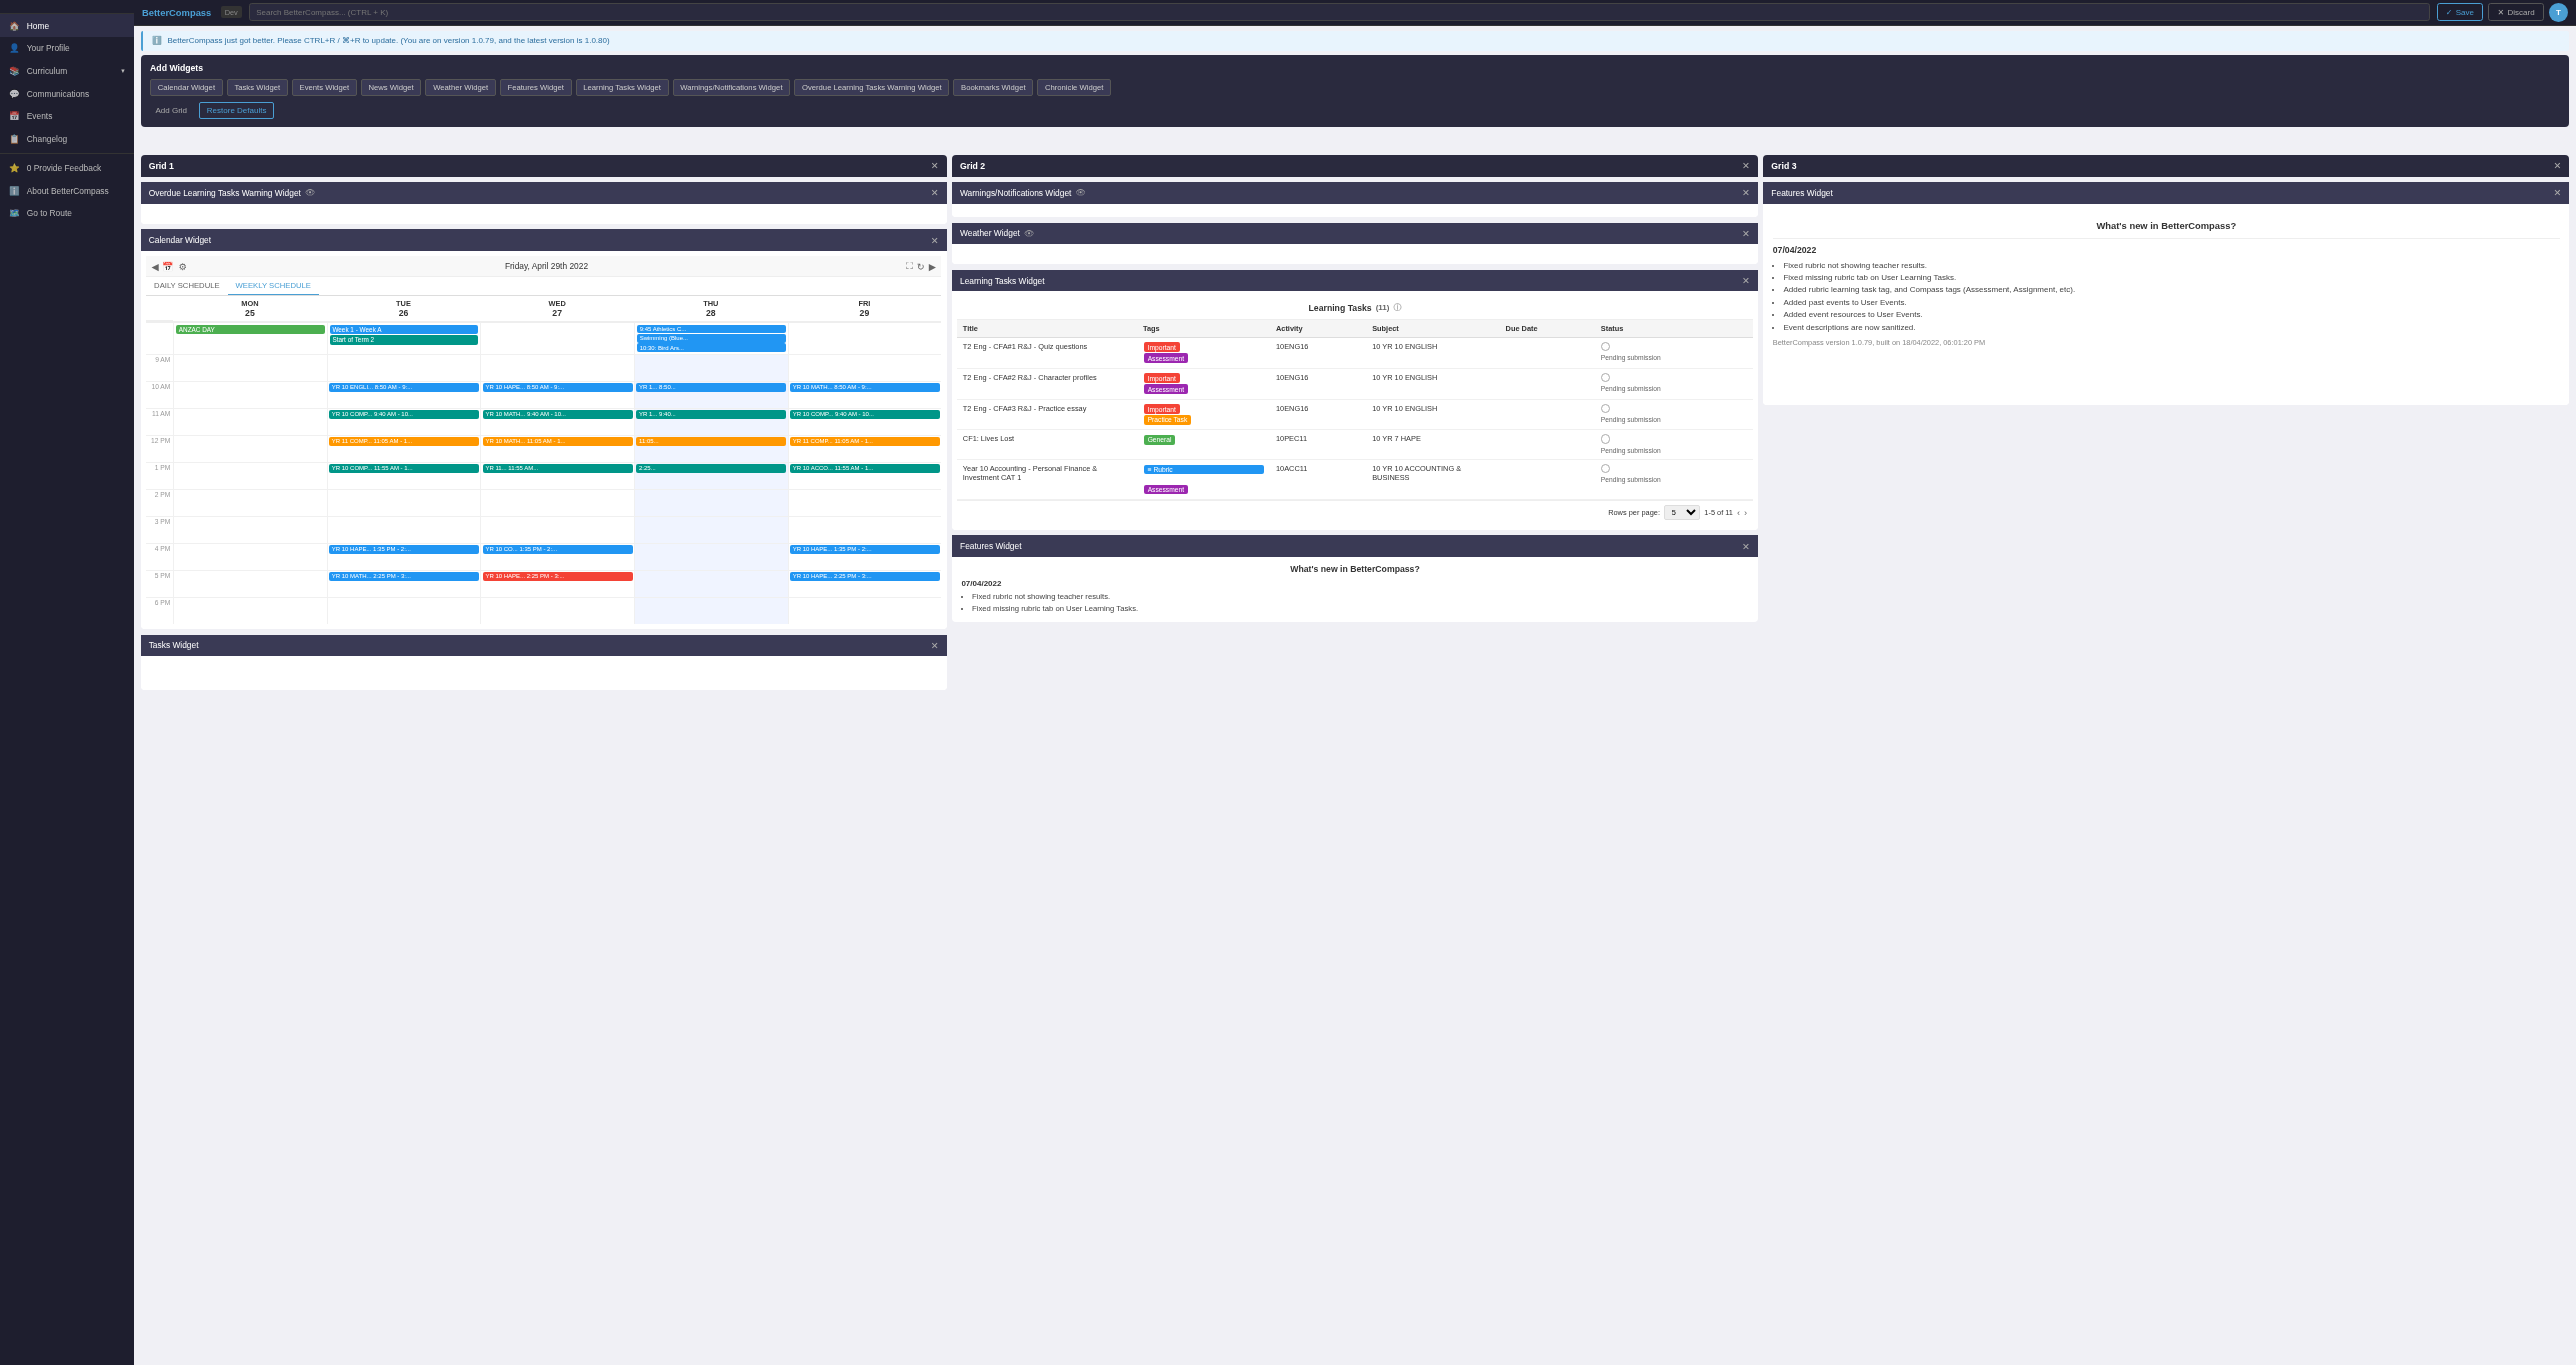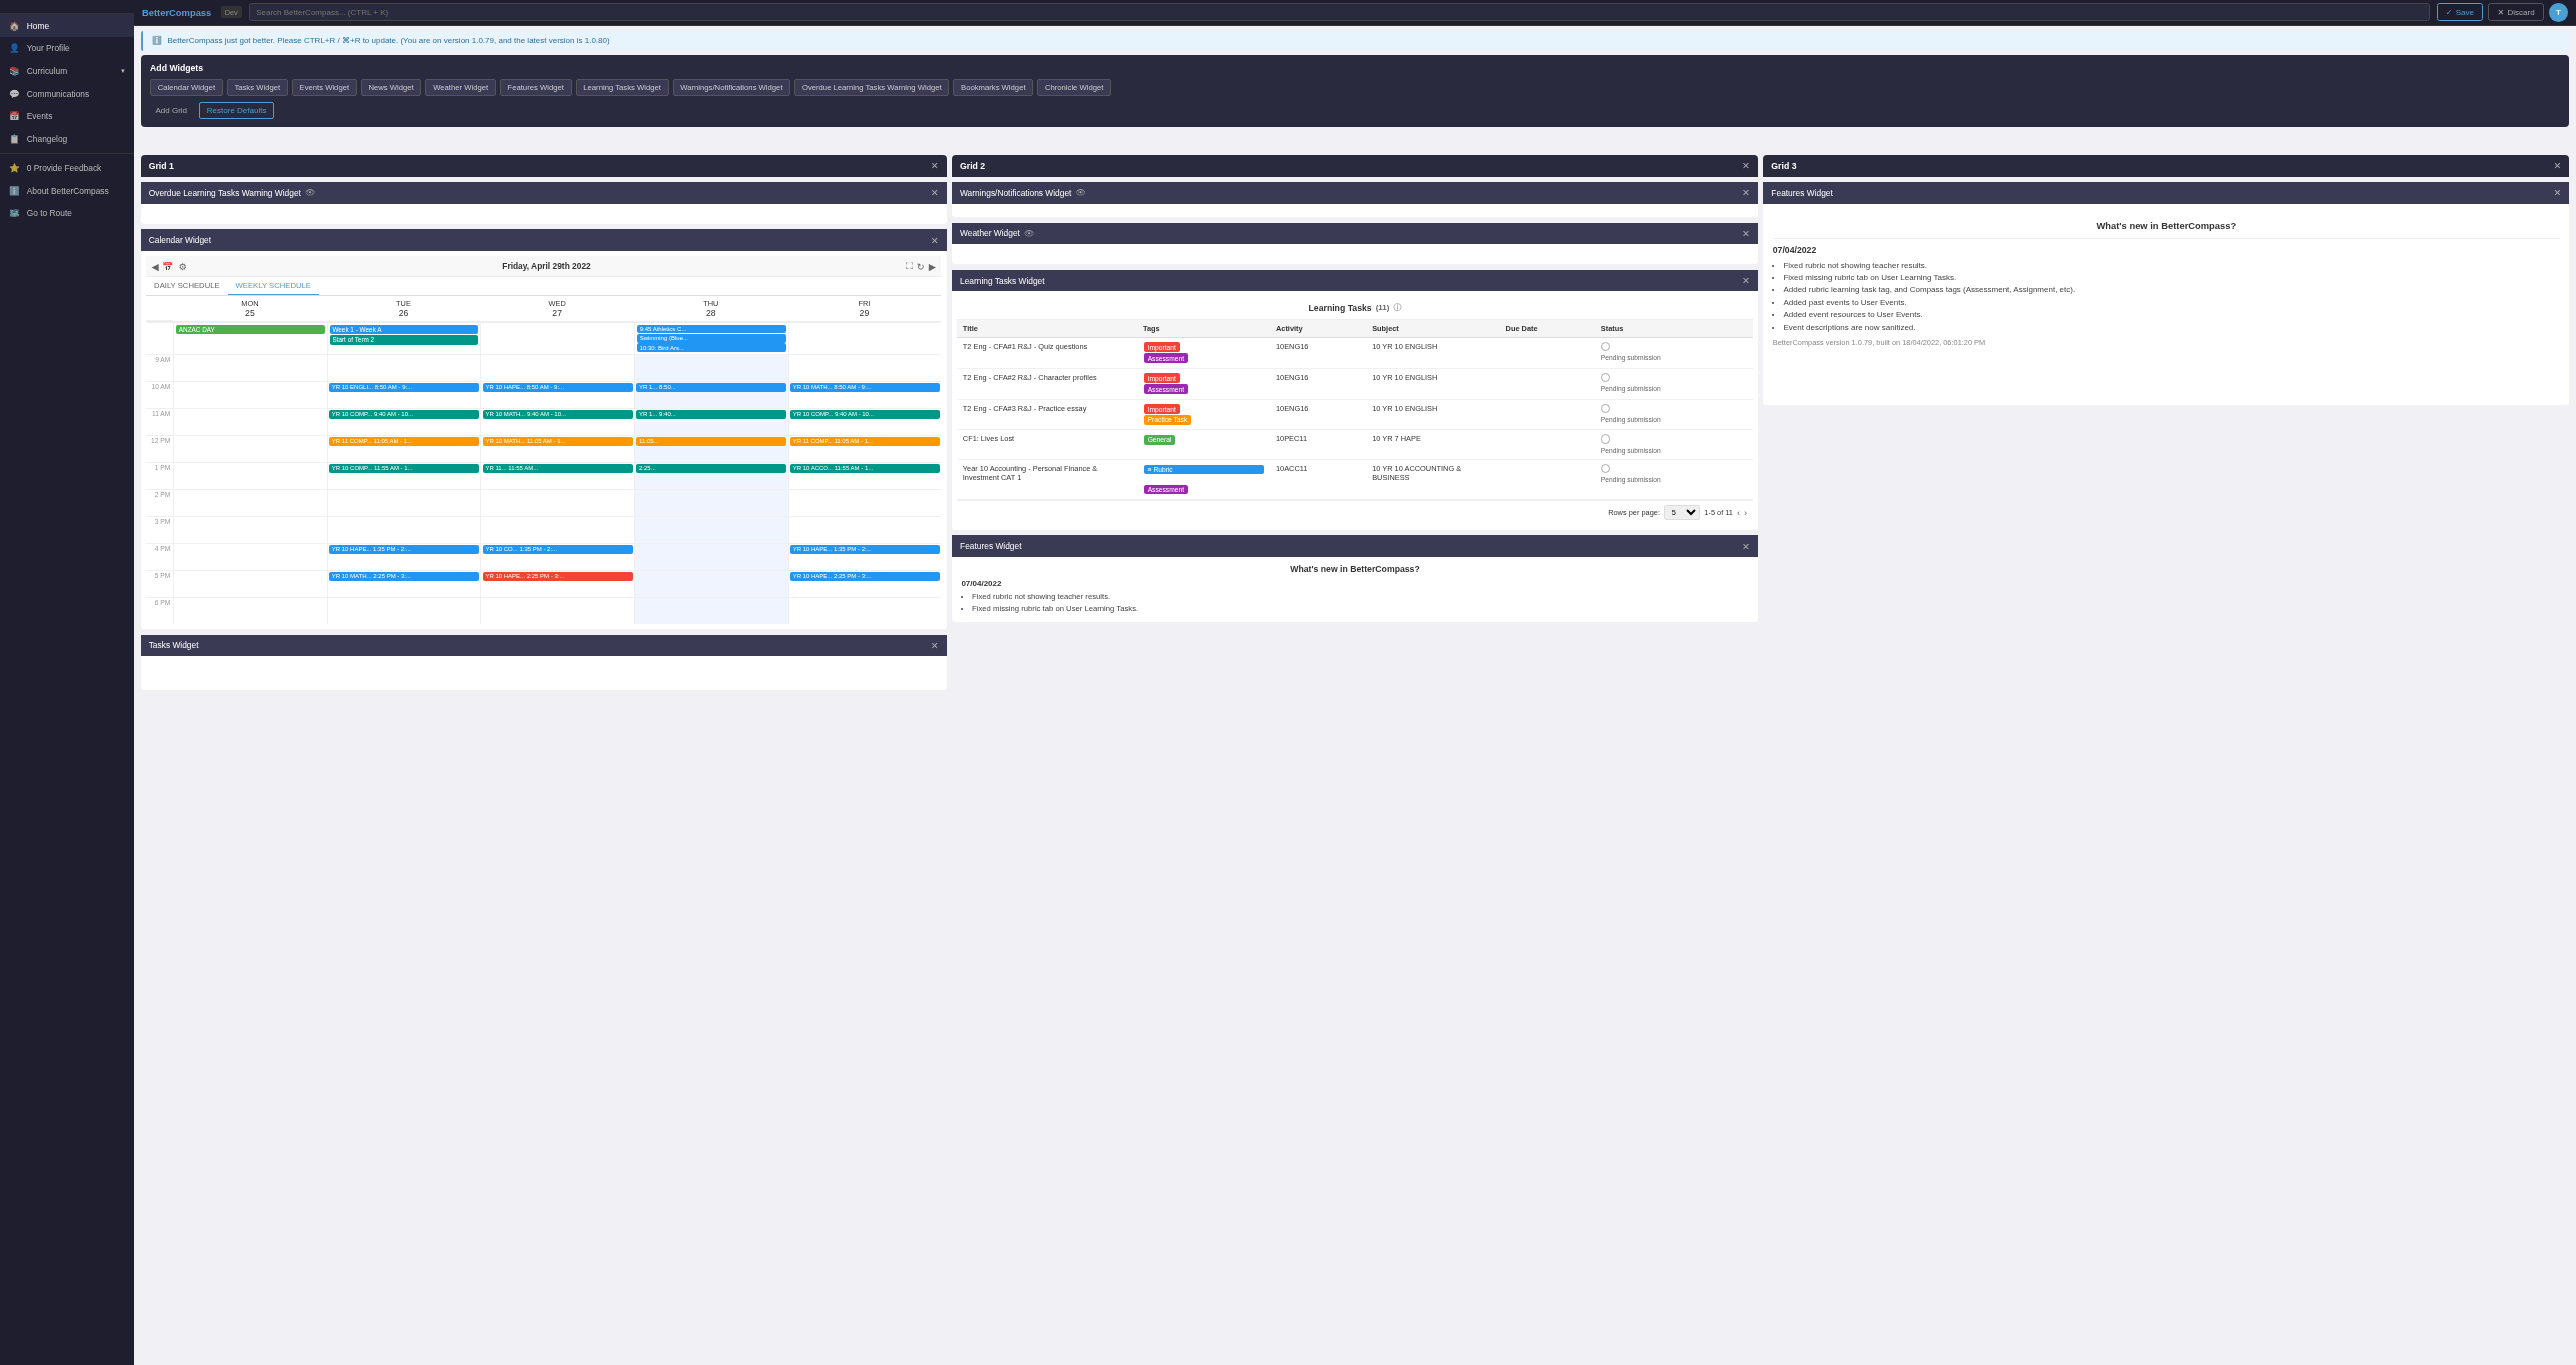--- a/index.html
+++ b/index.html
@@ -156,26 +156,26 @@
     .features-widget-title { font-size: 9.4px; font-weight: bold; text-align: center; padding: 6.7px; border-bottom: 0.7px solid #eee; margin-bottom: 6.7px; }
     .features-date { font-size: 8.7px; font-weight: bold; margin-bottom: 5.4px; }
     .features-list { font-size: 8px; color: #444; }
     .features-list li { margin-bottom: 3.4px; list-style: disc; margin-left: 10.7px; }
     .features-version { font-size: 7.4px; color: #888; margin-top: 6.7px; }
 
     
     .calendar-widget-body { padding: 5.4px; background: #fff; }
     .cal-nav { display: flex; align-items: center; gap: 4px; padding: 4px 5.4px; background: #f8f8f8; border-bottom: 0.7px solid #eee; }
     .cal-nav-btn { background: none; border: none; cursor: pointer; color: #666; font-size: 9.4px; }
-    .cal-date-title { font-size: 8.4px; font-weight: 700; flex: 1; text-align: center; }
+    .cal-date-title { font-size: 8.4px; font-weight: 400; flex: 1; text-align: center; }
     .cal-tabs { display: flex; gap: 0; border-bottom: 0.7px solid #ddd; }
     .cal-tab { padding: 4px 8px; font-size: 7.7px; cursor: pointer; color: #666; border-bottom: 1.3px solid transparent; }
     .cal-tab.active { color: #4a9fd4; border-bottom-color: #4a9fd4; }
     .cal-day-headers { display: grid; grid-template-columns: 27px repeat(5, 1fr); border-bottom: 0.7px solid #eee; }
-    .cal-day-header { padding: 2.7px; text-align: center; font-size: 7.4px; font-weight: 400; }
+    .cal-day-header { padding: 2.7px; text-align: center; font-size: 7.4px; font-weight: 700; }
     .cal-day-num { font-size: 8.7px; display: block; }
     .cal-body { display: grid; grid-template-columns: 27px repeat(5, 1fr); min-height: 201px; }
     .cal-time-col { display: flex; flex-direction: column; }
     .cal-time-slot { height: 27px; font-size: 6.7px; color: #999; padding: 1.3px 2.7px; text-align: right; border-top: 0.7px solid #f0f0f0; }
     .cal-day-col { border-left: 0.7px solid #f0f0f0; position: relative; }
     .cal-event { border-radius: 2px; margin: 0.7px; padding: 1.3px 2.7px; font-size: 6.4px; color: #fff; cursor: pointer; }
     .cal-event.green { background: #4caf50; }
     .cal-event.blue { background: #2196f3; }
     .cal-event.teal { background: #009688; }
     .cal-event.red { background: #f44336; }

